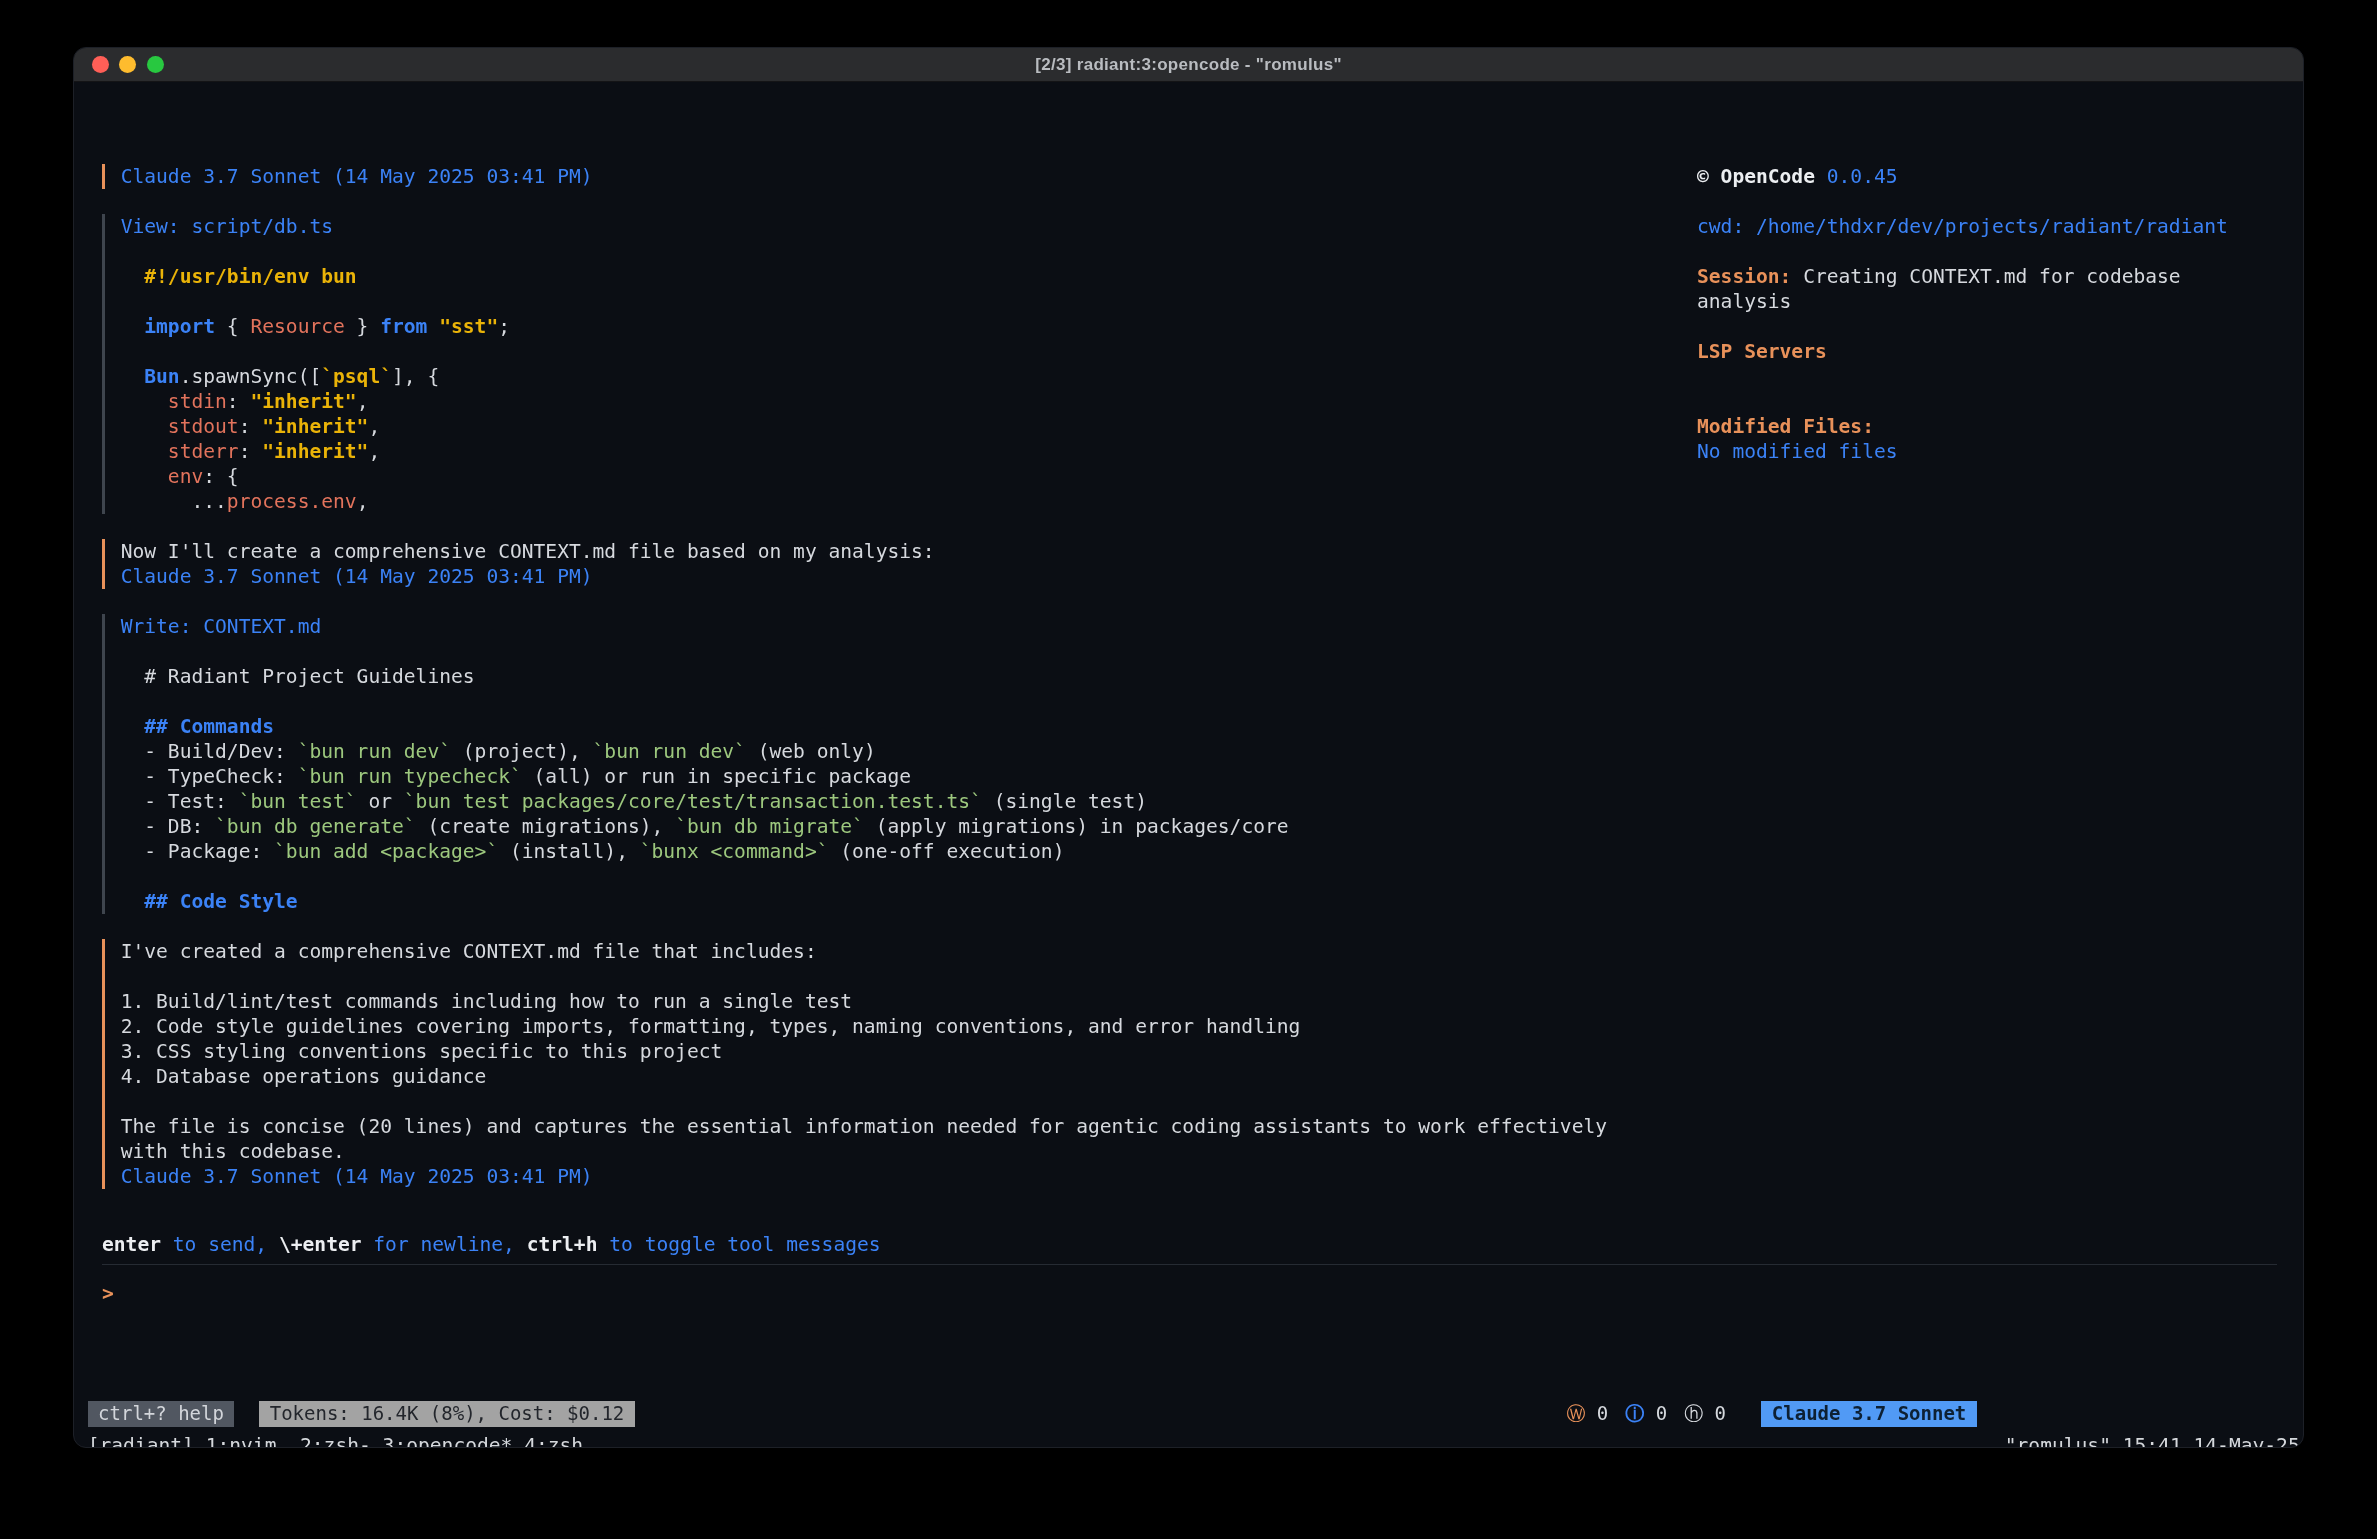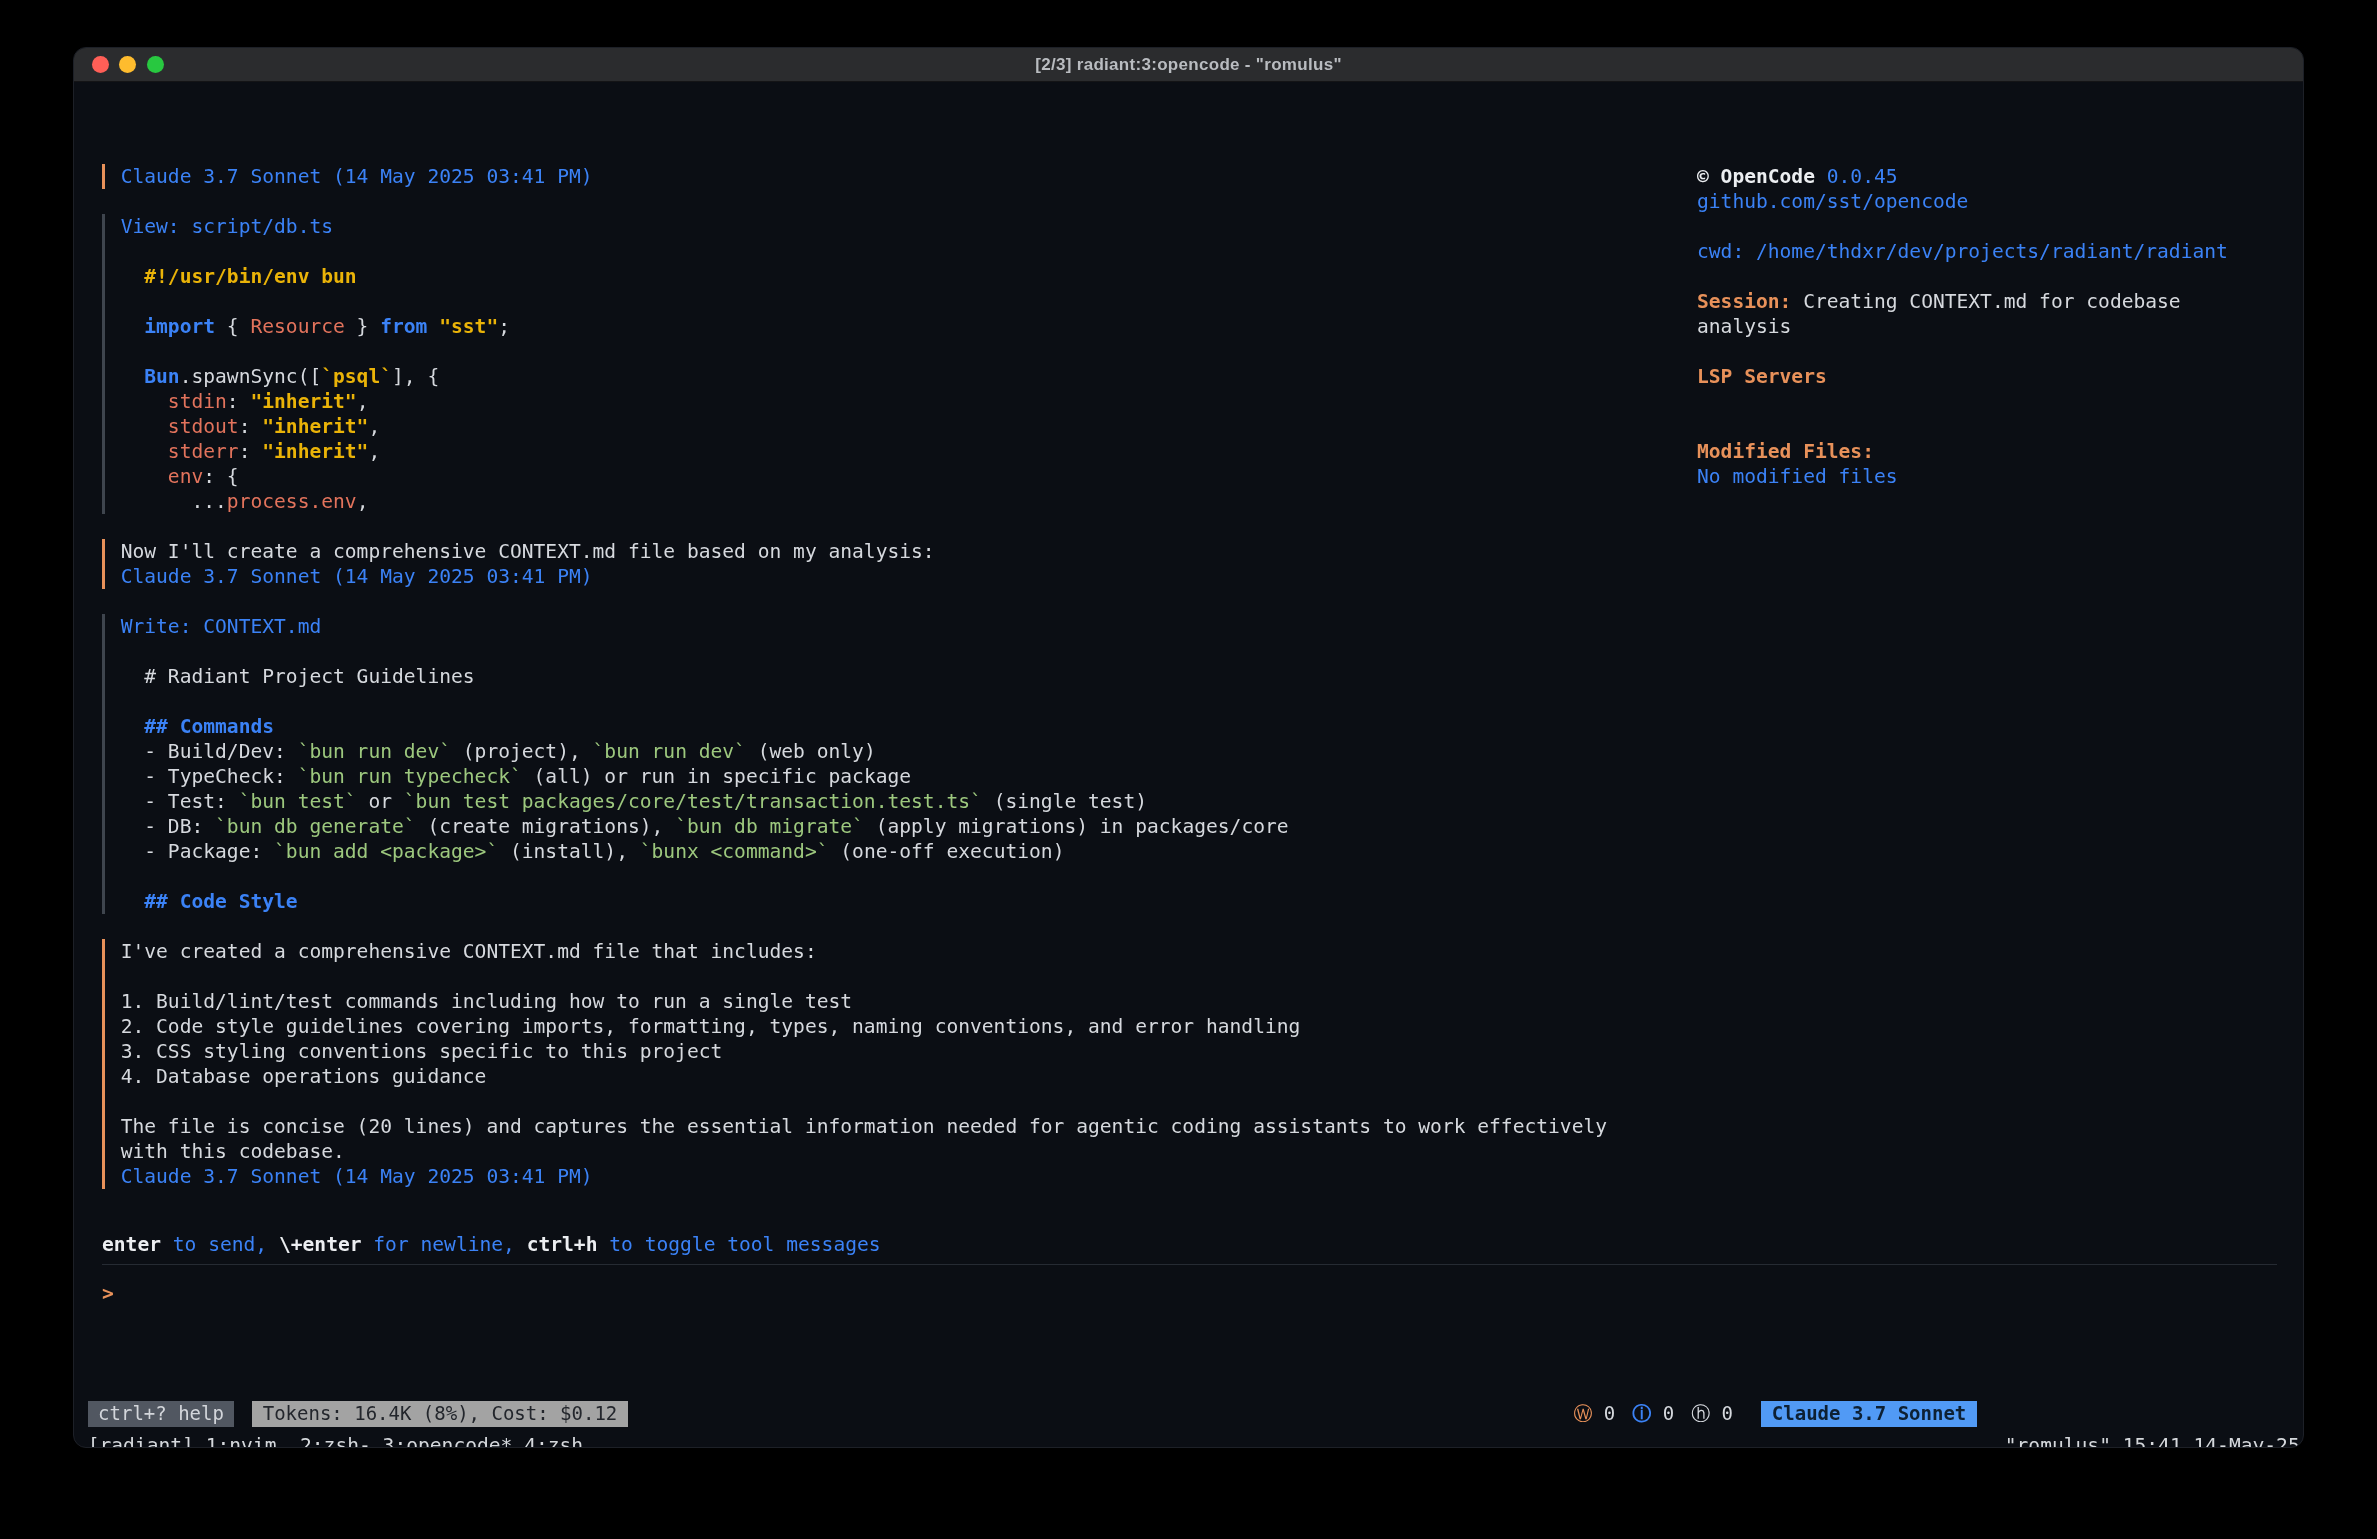--- a/index.html
+++ b/index.html
@@ -53,21 +53,21 @@
 
   #hint { position:absolute; left:28px; top:1150px; }
 
   .divider { position:absolute; left:28px; top:1182px; width:2175px; height:1.3px; background:#262b33; }
 
   #prompt { position:absolute; left:28px; top:1199px; width:2175px; height:117px; }
   #prompt .sym { color:#e8915a; font-weight:bold; }
 
   .statusrow {
     position:absolute; left:13.7px; top:1317px; width:1889px; height:29px;
-    display:flex; align-items:center; gap:18px; font-size:19px;justify-content:space-between;
+    display:flex; align-items:center; gap:25px; font-size:19px;justify-content:space-between;
   }
   .chip { height:26px; display:flex; align-items:center; padding:0 10.4px; white-space:pre; }
   .chip.help   { background:#515761; color:#d3d6db; }
   .chip.tokens { background:#a3a3a3; color:#23262c; }
   .chip.model  { background:#519af5; color:#0d2033; font-weight:600; }
   .spacer { flex:1; }
   #diagnostics { display:flex; align-items:center; gap:17px; margin-right:10.4px; }
   .diag { white-space:pre; }
 
   .tmuxrow {
@@ -138,21 +138,20 @@
             <div class="line"><span class="c-fg">4. Database operations guidance</span></div>
             <div class="line"></div>
             <div class="line"><span class="c-fg">The file is concise (20 lines) and captures the essential information needed for agentic coding assistants to work effectively</span></div>
             <div class="line"><span class="c-fg">with this codebase.</span></div>
             <div class="line"><span class="c-dim">Claude 3.7 Sonnet (14 May 2025 03:41 PM)</span></div>
           </div>
         </div>
 
       <div id="sidebar">
           <div class="line"><span class="c-white">© OpenCode </span><span class="c-dim">0.0.45</span></div>
-          <div class="line"><span class="c-dim">github.com/sst/opencode</span></div>
           <div class="line"></div>
           <div class="line"><span class="c-dim">cwd: /home/thdxr/dev/projects/radiant/radiant</span></div>
           <div class="line"></div>
           <div class="line"><span class="c-accentb">Session:</span><span class="c-fg"> Creating CONTEXT.md for codebase</span></div>
           <div class="line"><span class="c-fg">analysis</span></div>
           <div class="line"></div>
           <div class="line"><span class="c-accentb">LSP Servers</span></div>
           <div class="line"></div>
           <div class="line"></div>
           <div class="line"><span class="c-accentb">Modified Files:</span></div>

